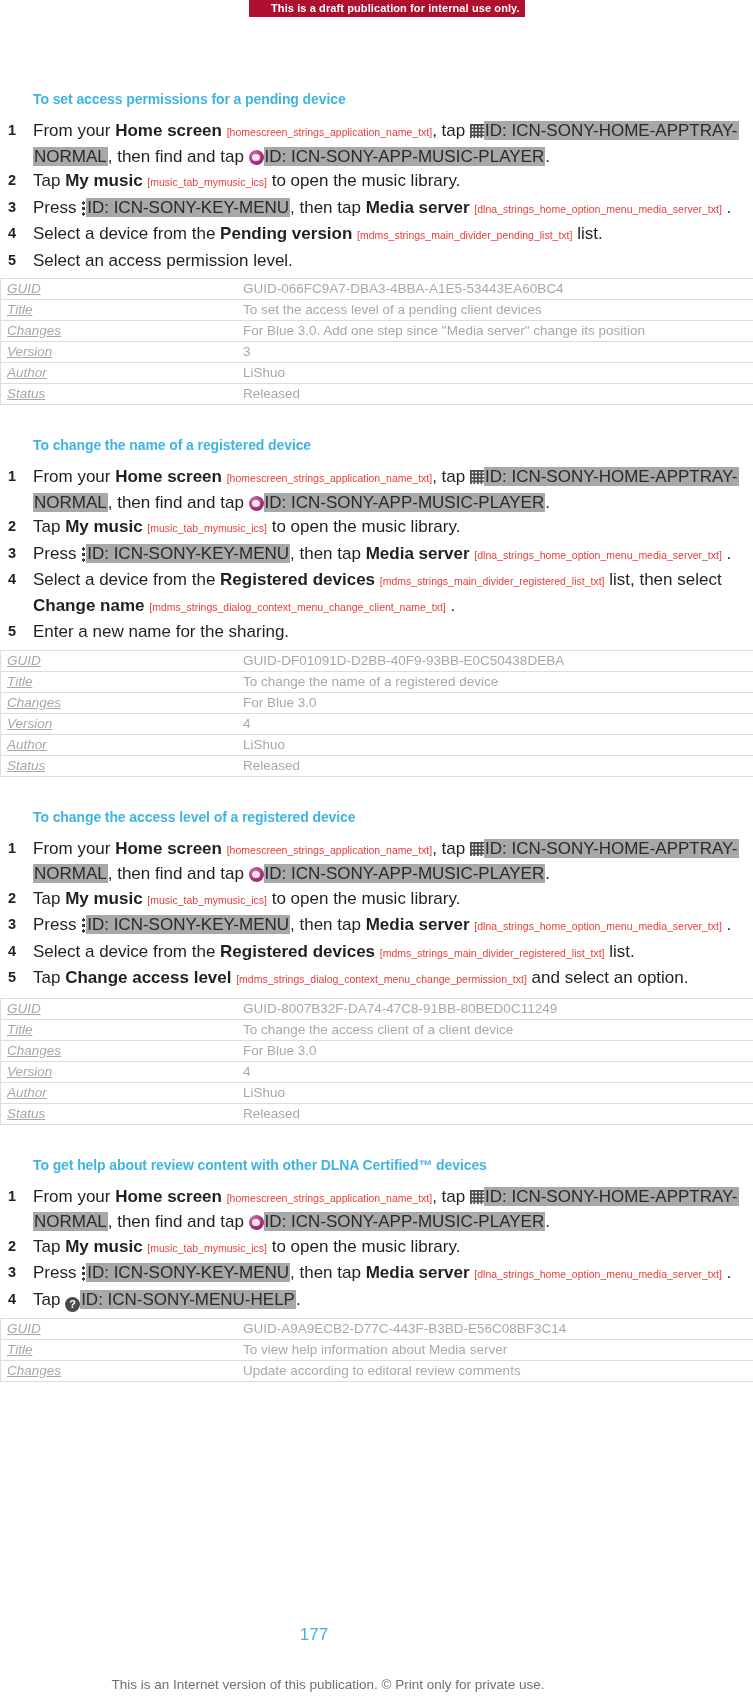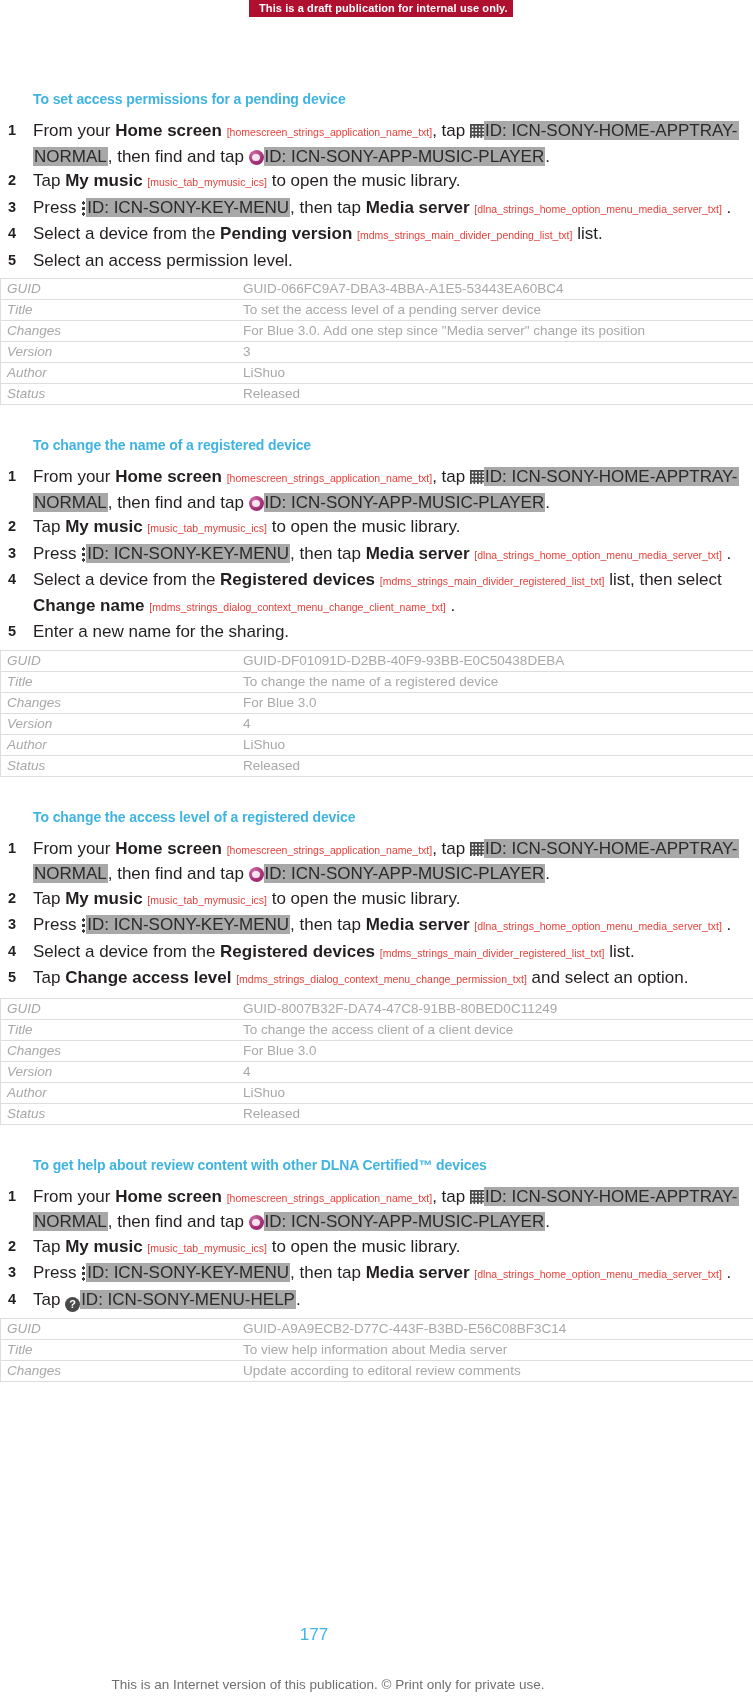--- a/index.html
+++ b/index.html
@@ -8,21 +8,21 @@
     font-family:"Liberation Sans", sans-serif;
     color:#231f20; position:relative; overflow:hidden;
   }
   .page{position:relative; width:753px; height:1701px;}
 
   
   .draft-banner{
     position:absolute; top:0px; left:249px;
     background:#b01030; color:#ffffff;
     font-size:11px; font-weight:bold; letter-spacing:.1px;
-    padding:2px 5px 3px 10px; line-height:12px; white-space:nowrap;
+    padding:2px 5px 3px 22px; line-height:12px; white-space:nowrap;
   }
 
   
   .content{position:absolute; left:0; top:88px; width:753px;}
 
   h2.sec-title{
     color:#3fb4e2; font-size:14px; font-weight:bold;
     margin:0 0 9px 0; padding:0 0 0 33px; line-height:22px;
     letter-spacing:-.1px;
   }
@@ -88,21 +88,21 @@
   
   table.meta{
     border-collapse:collapse; width:753px; margin:6px 0 0 0;
     font-size:13.5px; color:#a8a8a8; table-layout:fixed;
   }
   table.meta td{
     border-top:1px solid #dddddd; border-bottom:1px solid #dddddd;
     padding:1px 4px 2px 4px; line-height:17px; vertical-align:top;
     white-space:nowrap; overflow:hidden;
   }
-  table.meta td.k{width:228px; font-style:italic; padding-left:6px;}
+  table.meta td.k{width:228px; font-style:italic; padding-left:6px;text-decoration:underline;}
   table.meta td.v{font-style:normal;}
   table.meta tr td:first-child{border-left:1px solid #dddddd;}
 
   
   .pagenum{
     position:absolute; left:0; top:1625px; width:628px;
     text-align:center; color:#3fb4e2; font-size:17px; font-weight:normal;
   }
   .footer-note{
     position:absolute; left:0; top:1677px; width:656px;
@@ -127,21 +127,21 @@
           <li><span class="num">5</span><span class="stxt">Select an access permission level.</span></li>
         </ol>
         <table class="meta">
           <tbody>
             <tr>
               <td class="k">GUID</td>
               <td class="v">GUID-066FC9A7-DBA3-4BBA-A1E5-53443EA60BC4</td>
             </tr>
             <tr>
               <td class="k">Title</td>
-              <td class="v">To set the access level of a pending server device</td>
+              <td class="v">To set the access level of a pending client devices</td>
             </tr>
             <tr>
               <td class="k">Changes</td>
               <td class="v">For Blue 3.0. Add one step since "Media server" change its position</td>
             </tr>
             <tr>
               <td class="k">Version</td>
               <td class="v">3</td>
             </tr>
             <tr>

